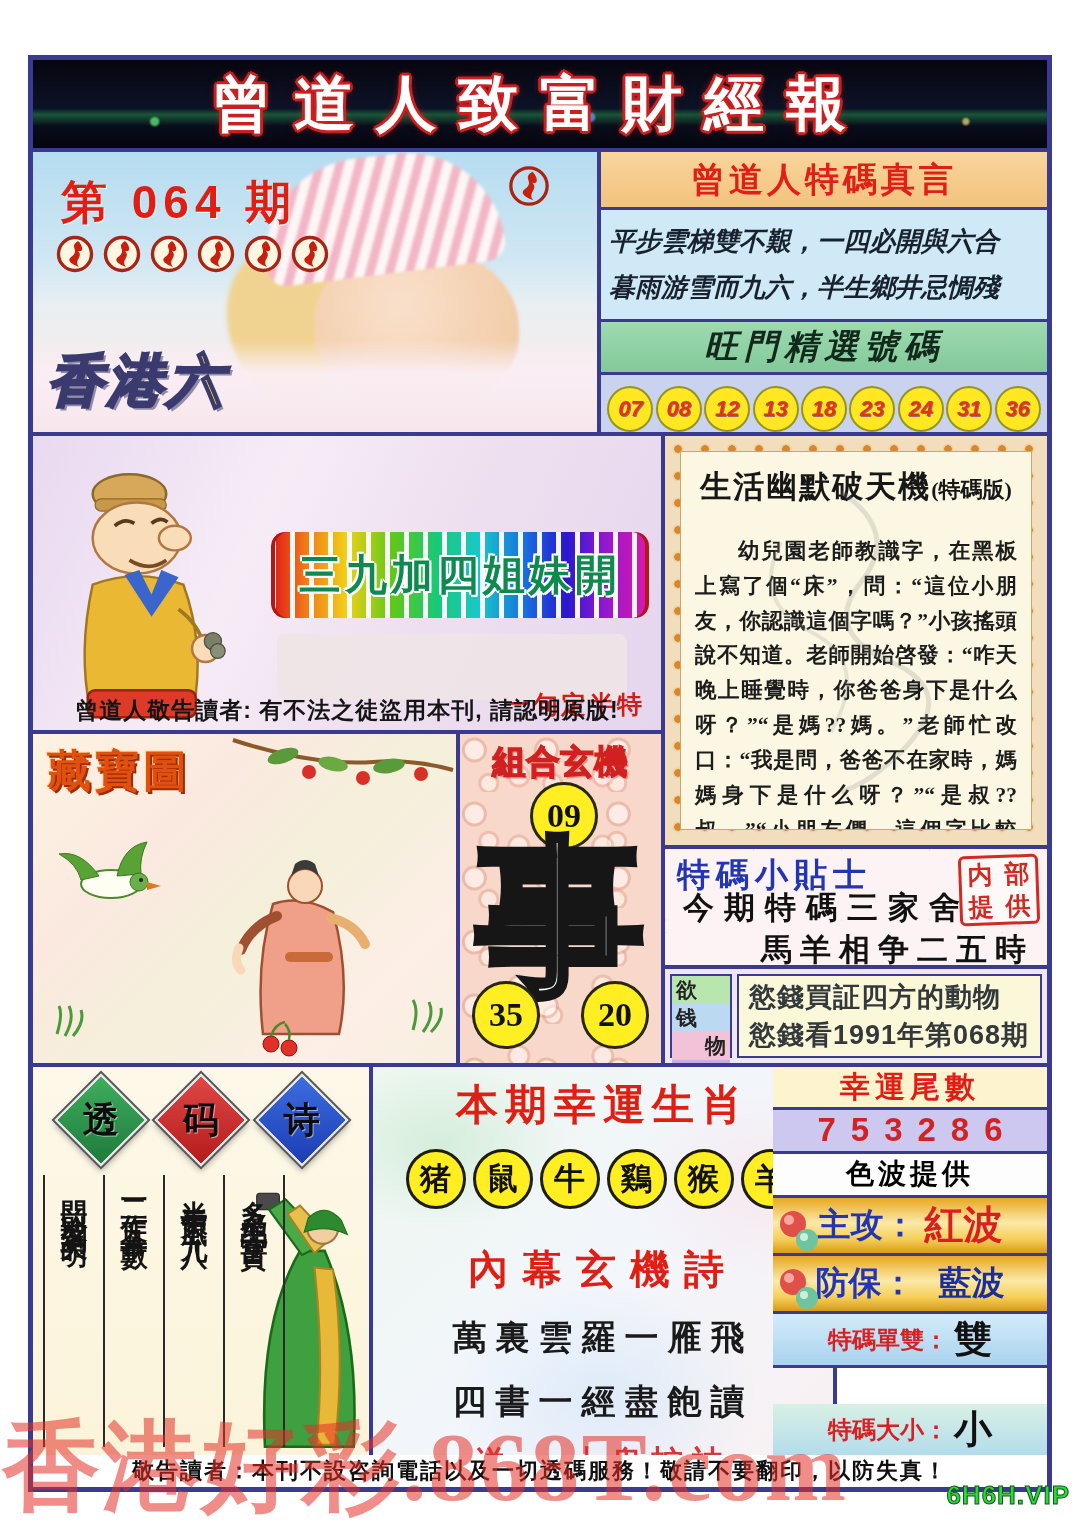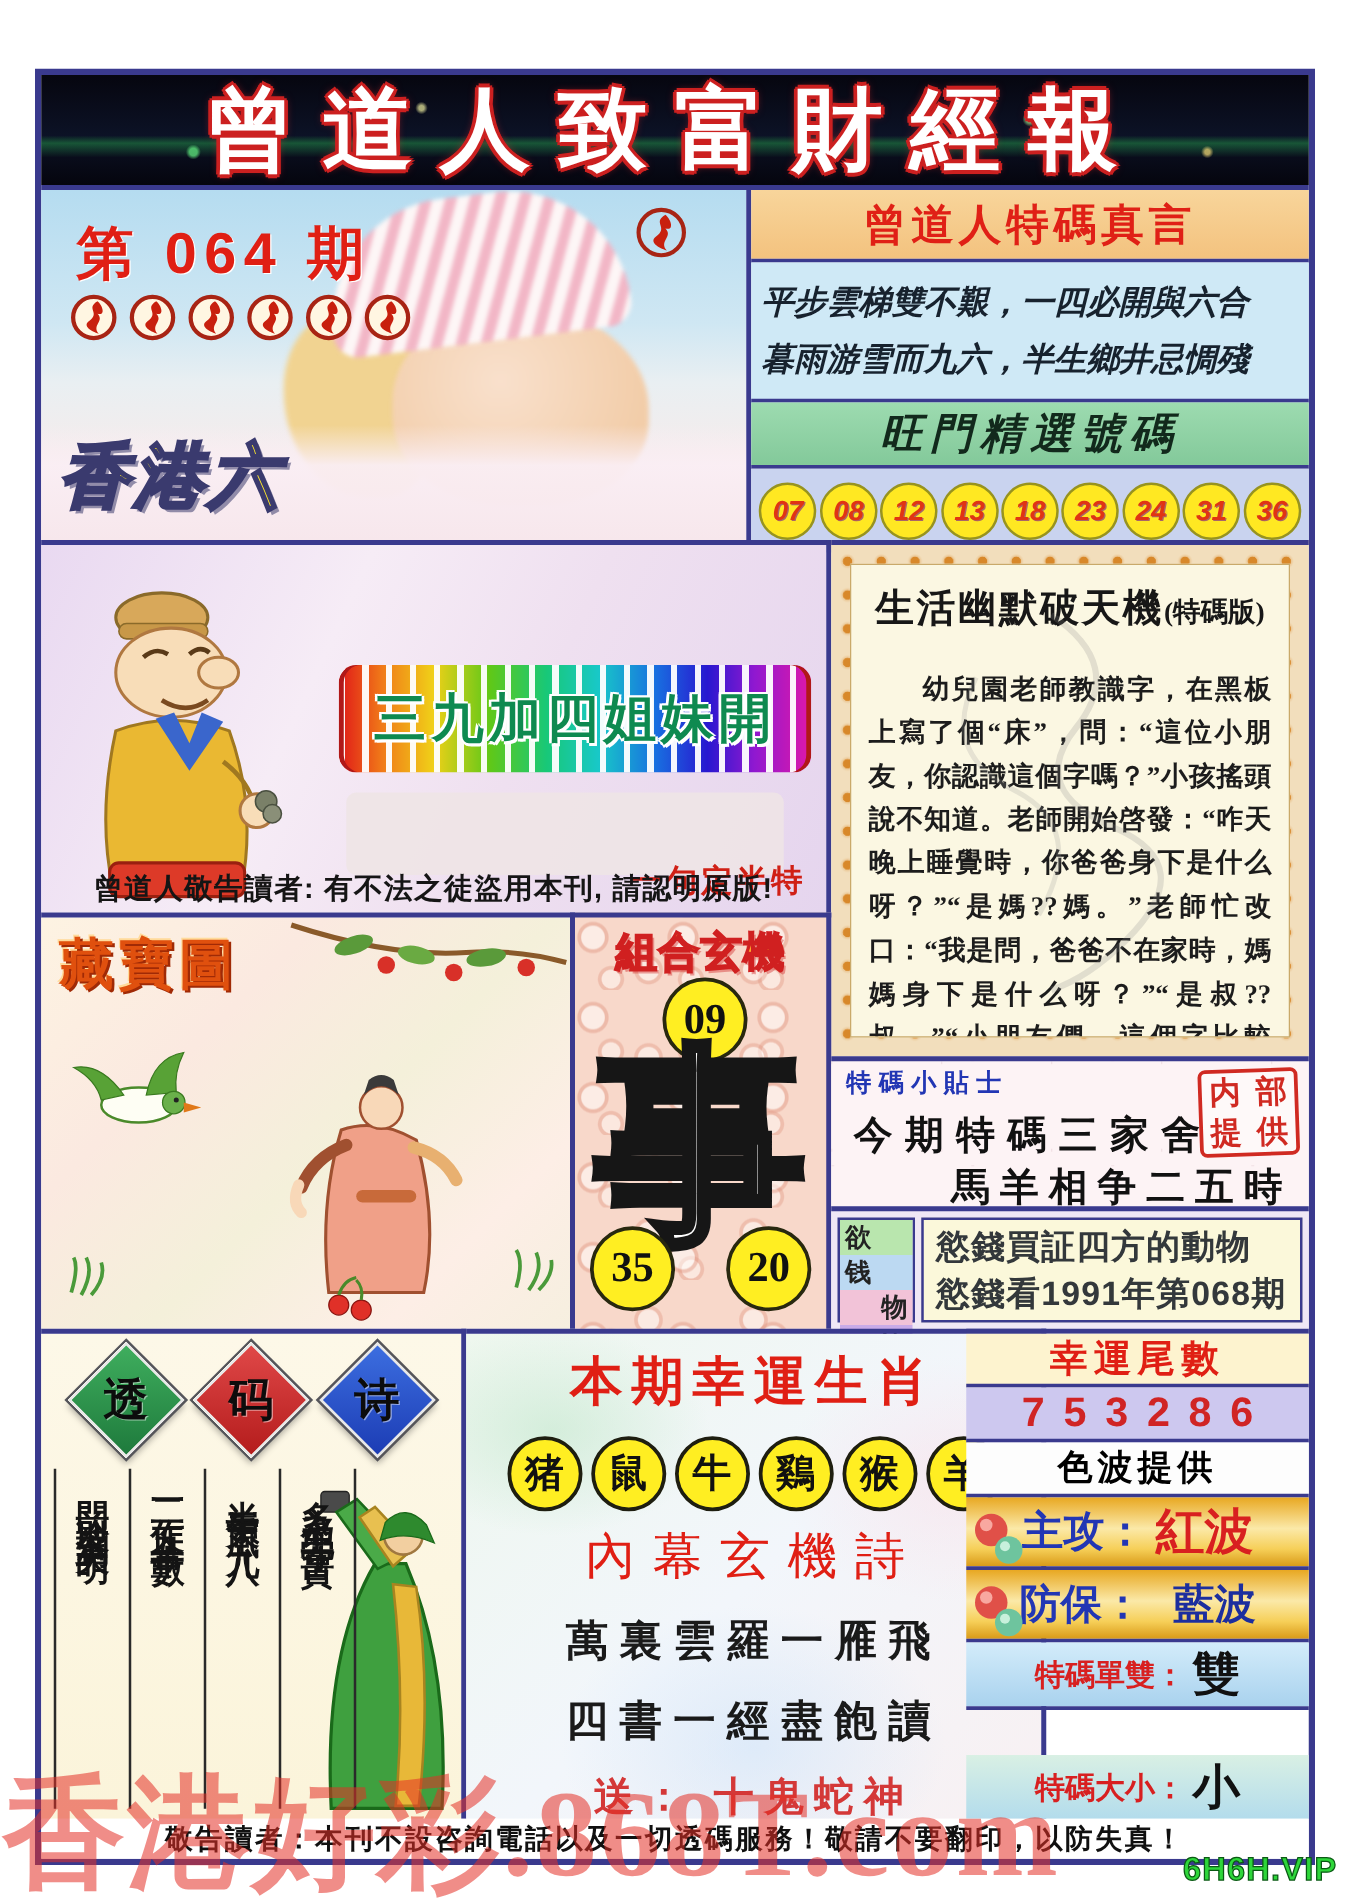--- a/index.html
+++ b/index.html
@@ -13,21 +13,21 @@
   .masthead{left:0;top:0;width:1014px;height:92px;
     background:
       radial-gradient(circle 8px at 12% 70%, rgba(90,220,120,.8) 0 3px, transparent 6px),
       radial-gradient(circle 8px at 30% 30%, rgba(240,240,160,.7) 0 2px, transparent 5px),
       radial-gradient(circle 10px at 55% 65%, rgba(80,160,255,.8) 0 3px, transparent 6px),
       radial-gradient(circle 8px at 78% 40%, rgba(120,230,140,.8) 0 3px, transparent 6px),
       radial-gradient(circle 8px at 92% 70%, rgba(250,220,120,.7) 0 2px, transparent 5px),
       linear-gradient(180deg, rgba(30,150,70,0) 55%, rgba(40,170,80,.45) 62%, rgba(10,40,20,0) 75%),
       linear-gradient(180deg,#06060f,#0c1226 55%,#05050d);
     display:flex;align-items:center;justify-content:center;border-bottom:4px solid #3a3a8e;}
-  .masthead-title{color:#fff;font-size:72px;font-weight:bold;letter-spacing:22px;white-space:nowrap;
+  .masthead-title{color:#fff;font-size:60px;font-weight:bold;letter-spacing:22px;white-space:nowrap;
     text-shadow:-3px 0 #cc2020,3px 0 #cc2020,0 -3px #cc2020,0 3px #cc2020,
                 -2px -2px #cc2020,2px 2px #cc2020,2px -2px #cc2020,-2px 2px #cc2020,0 0 8px rgba(255,40,40,.7);}
 
   
   .photo-panel{left:0;top:92px;width:568px;height:280px;overflow:hidden;
     background:linear-gradient(180deg,#b5dcf0 0%,#cfe7f3 38%,#e9eff2 55%,#f4ecec 75%,#f6ecee 100%);
     border-right:4px solid #3a3a8e;}
   .girl-cap{position:absolute;right:96px;top:4px;width:240px;height:118px;border-radius:130px 130px 26px 26px;
     background:repeating-linear-gradient(112deg,#f2b6c6 0 9px,#fdf6f6 9px 19px);transform:rotate(-7deg);filter:blur(1.5px);}
   .girl-face{position:absolute;right:78px;top:92px;width:205px;height:160px;border-radius:48% 52% 42% 44%;
@@ -118,21 +118,21 @@
   .combo-ball.br{right:12px;bottom:14px;}
   .combo-char{position:absolute;left:0;top:96px;width:100%;text-align:center;font-size:168px;font-weight:bold;
     color:#fff;-webkit-text-stroke:6px #161616;font-family:"Liberation Serif",serif;line-height:1.05;}
 
   
   .tips{left:632px;top:785px;width:382px;height:120px;border-top:4px solid #3a3a8e;
     background:#fdf3f5;
     background-image:linear-gradient(105deg,rgba(205,165,175,.3) 0 1px,transparent 1px 100%),
                      linear-gradient(18deg,rgba(205,165,175,.25) 0 1px,transparent 1px 100%);
     background-size:88px 70px,112px 84px;overflow:hidden;}
-  .tips-title{position:absolute;left:12px;top:4px;color:#2236b4;font-size:20px;font-weight:bold;
+  .tips-title{position:absolute;left:12px;top:4px;color:#2236b4;font-size:33px;font-weight:bold;
     font-family:"Liberation Serif",serif;letter-spacing:6px;}
   .tips-line1{position:absolute;left:18px;top:38px;color:#111;font-size:31px;font-weight:bold;
     font-family:"Liberation Serif",serif;letter-spacing:10px;}
   .tips-line2{position:absolute;left:96px;top:80px;color:#111;font-size:31px;font-weight:bold;
     font-family:"Liberation Serif",serif;letter-spacing:8px;}
   .seal{position:absolute;right:8px;top:6px;width:74px;height:64px;border:3px solid #d02a22;border-radius:6px;
     background:rgba(255,252,250,.65);display:grid;grid-template-columns:1fr 1fr;transform:rotate(-2deg);
     align-items:center;justify-items:center;}
   .seal span{color:#d02a22;font-size:25px;font-weight:bold;font-family:"Liberation Serif",serif;line-height:1;}
 
@@ -173,21 +173,21 @@
       radial-gradient(ellipse 180px 120px at 15% 20%, rgba(190,230,200,.55), transparent 70%),
       radial-gradient(ellipse 200px 140px at 85% 30%, rgba(250,220,230,.5), transparent 70%),
       radial-gradient(ellipse 220px 160px at 50% 85%, rgba(200,225,250,.5), transparent 70%),
       linear-gradient(135deg,#eef7ee,#f2f6fb 50%,#f8f0f2);
     display:flex;flex-direction:column;align-items:center;overflow:hidden;}
   .zodiac-title{margin-top:10px;color:#e01f14;font-size:42px;font-weight:bold;letter-spacing:7px;white-space:nowrap;}
   .zodiac-row{margin-top:16px;display:flex;gap:7px;}
   .zodiac-ball{width:54px;height:54px;border-radius:50%;background:#ffee22;border:3px solid #1e1e10;
     display:flex;align-items:center;justify-content:center;font-size:31px;font-weight:bold;color:#111;
     font-family:"Liberation Serif",serif;}
-  .inner-title{margin-top:8px;color:#e01f14;font-size:40px;font-weight:normal;letter-spacing:14px;white-space:nowrap;}
+  .inner-title{margin-top:33px;color:#e01f14;font-size:40px;font-weight:bold;letter-spacing:14px;white-space:nowrap;}
   .inner-verse{margin-top:18px;color:#1a1a1a;font-size:34px;font-weight:bold;letter-spacing:9px;white-space:nowrap;}
   .gift-line{margin-top:16px;font-size:32px;font-weight:bold;color:#d43838;letter-spacing:8px;white-space:nowrap;
     font-family:"Liberation Serif",serif;}
 
   
   .stats{left:740px;top:1003px;width:274px;height:392px;border-top:4px solid #3a3a8e;display:flex;flex-direction:column;}
   .stats > div{border-bottom:3px solid #3a3a8e;display:flex;align-items:center;justify-content:center;position:relative;}
   .st-tail-head{height:40px;background:#fdf3cf;}
   .st-tail-head span{color:#e01f14;font-size:30px;font-weight:bold;letter-spacing:5px;}
   .st-tail-nums{height:52px;background:#cdc8ef;gap:15px;}

